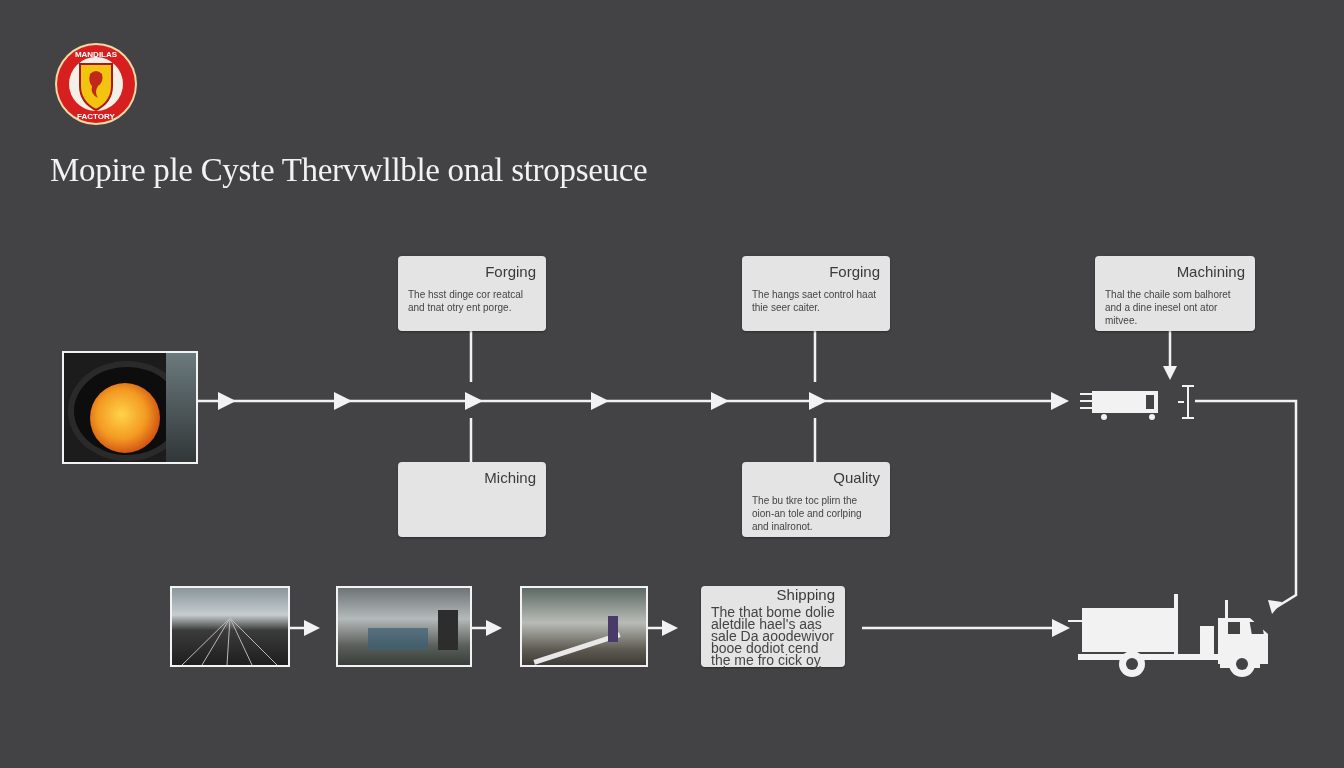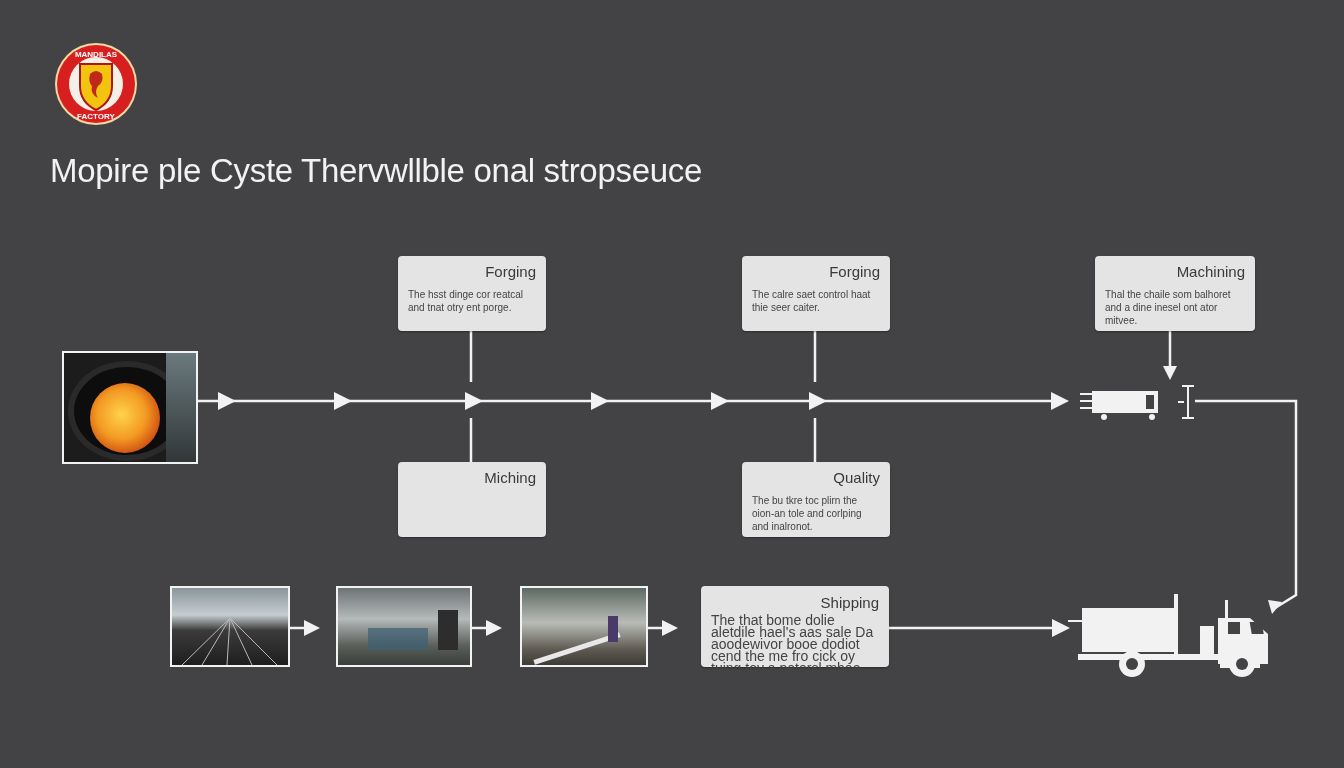--- a/index.html
+++ b/index.html
@@ -4,21 +4,21 @@
 <style>
   html, body { margin:0; padding:0; }
   body {
     width:1344px; height:768px; position:relative; overflow:hidden;
     background:#434346;
     font-family:"Liberation Sans", sans-serif;
   }
   .logo { position:absolute; left:54px; top:42px; width:84px; height:84px;text-align:right; }
   .title {
     position:absolute; left:50px; top:152px; color:#f2f2f2;
-    font-size:33px; letter-spacing:-0.3px; white-space:nowrap;
+    font-size:33px; letter-spacing:-0.3px; white-space:nowrap;font-family:Liberation Serif, serif;
   }
   .card {
     position:absolute; background:#e4e4e4; border-radius:4px;
     box-shadow:0 1px 2px rgba(0,0,0,0.35); color:#333;
     box-sizing:border-box; padding:7px 10px;
   }
   .card .ct { text-align:right; font-size:15px; color:#3a3a3a; margin-bottom:8px; }
   .card .cd { font-size:10px; line-height:13px; color:#444; }
   .photo {
     position:absolute; border:2px solid #f2f2f2; box-sizing:border-box; overflow:hidden;
@@ -151,33 +151,33 @@
   <div style="position:absolute;left:86px;top:28px;width:10px;height:26px;background:#4a3a6a"></div>
 </div>
 
 <div class="card" style="left:398px;top:256px;width:148px;height:75px">
   <div class="ct">Forging</div>
   <div class="cd">The hsst dinge cor reatcal and tnat otry ent porge.</div>
 </div>
 
 <div class="card" style="left:742px;top:256px;width:148px;height:75px">
   <div class="ct">Forging</div>
-  <div class="cd">The calre saet control haat thie seer caiter.</div>
+  <div class="cd">The hangs saet control haat thie seer caiter.</div>
 </div>
 
 <div class="card" style="left:1095px;top:256px;width:160px;height:75px">
   <div class="ct">Machining</div>
   <div class="cd">Thal the chaile som balhoret and a dine inesel ont ator mitvee.</div>
 </div>
 
 <div class="card" style="left:398px;top:462px;width:148px;height:75px">
   <div class="ct">Miching</div>
 </div>
 
 <div class="card" style="left:742px;top:462px;width:148px;height:75px">
   <div class="ct">Quality</div>
   <div class="cd">The bu tkre toc plirn the oion-an tole and corlping and inalronot.</div>
 </div>
 
-<div class="card" style="left:701px;top:586px;width:188px;height:81px;padding:8px 10px">
+<div class="card" style="left:701px;top:586px;width:144px;height:81px;padding:0 10px">
   <div class="ct" style="margin-bottom:3px">Shipping</div>
   <div class="cd" style="font-size:14px;line-height:12px">The that bome dolie aletdile hael's aas sale Da aoodewivor booe dodiot cend the me fro cick oy tuing toy a petersl mhoe.</div>
 </div>
 
 </body></html>

